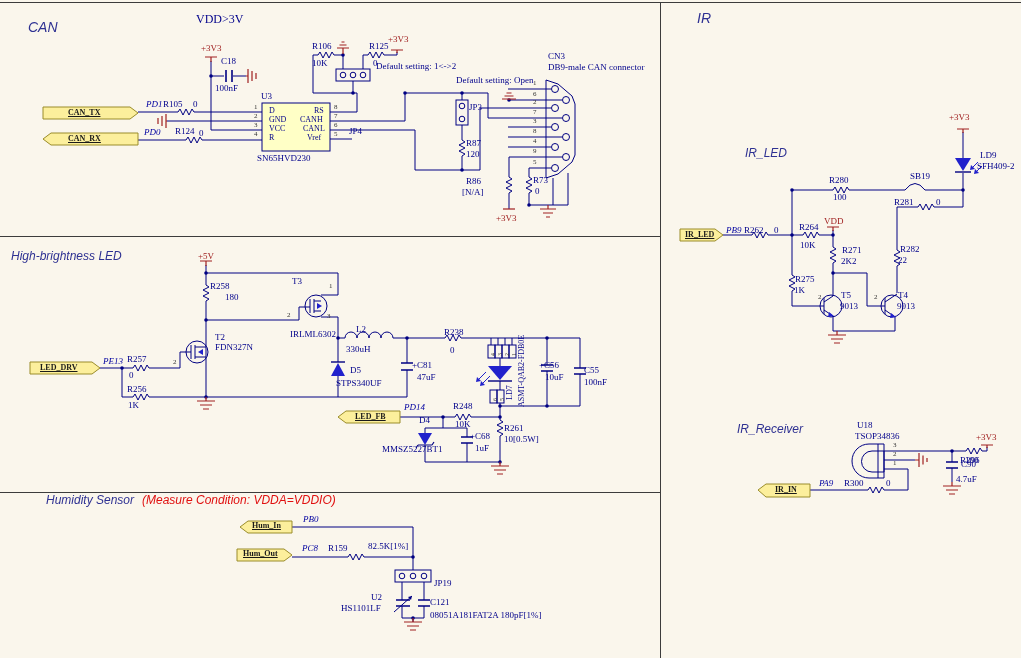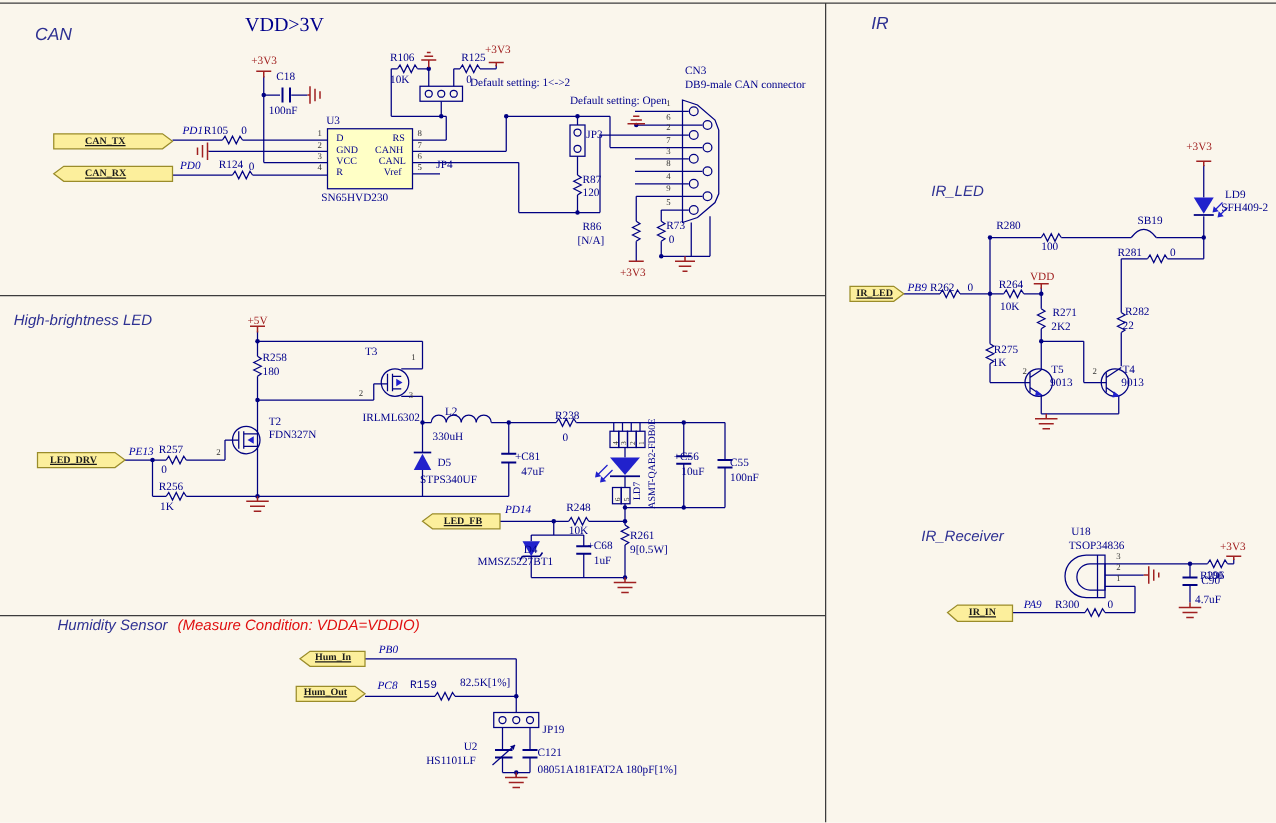--- a/index.html
+++ b/index.html
@@ -7,21 +7,21 @@
          font-family:"Liberation Serif",serif;}
   svg{position:absolute;left:0;top:0;}
   #labels{position:absolute;left:0;top:0;width:100%;height:100%;}
   .lb{position:absolute;font-family:"Liberation Serif",serif;color:#00008B;font-size:9px;
       line-height:1;white-space:nowrap;}
   .net{font-style:italic;color:#0000A0;}
   .pwr{color:#A02020;}
   .title{font-family:"Liberation Sans",sans-serif;font-style:italic;color:#2E3192;font-size:12px;}
   .t14{font-size:14px;}
   .note{font-family:"Liberation Sans",sans-serif;font-style:italic;color:#E01010;font-size:12px;}
-  .big{font-size:16px;}
+  .big{font-size:12px;}
   .port{font-weight:bold;color:#1a1a1a;font-size:8px;text-decoration:underline;}
   .pin{font-size:7px;color:#333;}
   .chip{font-size:8px;color:#00008B;}
   .rot{transform:rotate(-90deg);transform-origin:0 0;font-size:8px;}
   .pinr{font-size:6px;transform:rotate(-90deg);transform-origin:0 0;color:#333;}
 </style>
 </head>
 <body>
 
 <div id="sheet">
@@ -337,21 +337,21 @@
       <div class="lb pin" style="left: 533px; top: 99px;">2</div>
       <div class="lb pin" style="left: 533px; top: 109px;">7</div>
       <div class="lb pin" style="left: 533px; top: 118px;">3</div>
       <div class="lb pin" style="left: 533px; top: 128px;">8</div>
       <div class="lb pin" style="left: 533px; top: 138px;">4</div>
       <div class="lb pin" style="left: 533px; top: 148px;">9</div>
       <div class="lb pin" style="left: 533px; top: 159px;">5</div>
       <div class="lb title" style="left: 11px; top: 250px;">High-brightness LED</div>
       <div class="lb pwr" style="left: 198px; top: 252px;">+5V</div>
       <div class="lb" style="left: 210px; top: 282px;">R258</div>
-      <div class="lb" style="left: 210px; top: 293px;">180</div>
+      <div class="lb" style="left: 225px; top: 293px;">180</div>
       <div class="lb" style="left: 292px; top: 277px;">T3</div>
       <div class="lb" style="left: 290px; top: 330px;">IRLML6302</div>
       <div class="lb pin" style="left: 329px; top: 283px;">1</div>
       <div class="lb pin" style="left: 287px; top: 312px;">2</div>
       <div class="lb pin" style="left: 327px; top: 313px;">3</div>
       <div class="lb" style="left: 215px; top: 333px;">T2</div>
       <div class="lb" style="left: 215px; top: 343px; text-align: center;">FDN327N</div>
       <div class="lb pin" style="left: 173px; top: 359px;">2</div>
       <div class="lb port" style="left: 40px; top: 364px;">LED_DRV</div>
       <div class="lb net" style="left: 103px; top: 357px;">PE13</div>
@@ -377,44 +377,44 @@
       <div class="lb pinr" style="left: 499px; top: 401px;">5</div>
       <div class="lb" style="left: 539px; top: 361px;">+C56</div>
       <div class="lb" style="left: 545px; top: 373px;">10uF</div>
       <div class="lb" style="left: 584px; top: 366px;">C55</div>
       <div class="lb" style="left: 584px; top: 378px;">100nF</div>
       <div class="lb port" style="left: 355px; top: 413px;">LED_FB</div>
       <div class="lb net" style="left: 404px; top: 403px;">PD14</div>
       <div class="lb" style="left: 453px; top: 402px;">R248</div>
       <div class="lb" style="left: 455px; top: 420px;">10K</div>
       <div class="lb" style="left: 504px; top: 424px;">R261</div>
-      <div class="lb" style="left: 504px; top: 435px;">9[0.5W]</div>
-      <div class="lb" style="left: 419px; top: 435px;">D4</div>
+      <div class="lb" style="left: 504px; top: 435px;">10[0.5W]</div>
+      <div class="lb" style="left: 419px; top: 416px;">D4</div>
       <div class="lb" style="left: 382px; top: 445px;">MMSZ5227BT1</div>
       <div class="lb" style="left: 470px; top: 432px;">+C68</div>
       <div class="lb" style="left: 475px; top: 444px;">1uF</div>
       <div class="lb title" style="left: 46px; top: 494px;">Humidity Sensor</div>
       <div class="lb note" style="left: 142px; top: 494px;">(Measure Condition: VDDA=VDDIO)</div>
       <div class="lb port" style="left: 252px; top: 522px;">Hum_In</div>
       <div class="lb net" style="left: 303px; top: 515px;">PB0</div>
       <div class="lb port" style="left: 243px; top: 550px;">Hum_Out</div>
       <div class="lb net" style="left: 302px; top: 544px;">PC8</div>
-      <div class="lb" style="left: 328px; top: 544px; font-family: Liberation Mono, monospace;">R159</div>
+      <div class="lb" style="left: 328px; top: 544px;">R159</div>
       <div class="lb" style="left: 368px; top: 542px;">82.5K[1%]</div>
       <div class="lb" style="left: 434px; top: 579px;">JP19</div>
       <div class="lb" style="left: 371px; top: 593px;">U2</div>
       <div class="lb" style="left: 341px; top: 604px;">HS1101LF</div>
       <div class="lb" style="left: 430px; top: 598px;">C121</div>
       <div class="lb" style="left: 430px; top: 611px;">08051A181FAT2A 180pF[1%]</div>
       <div class="lb title t14" style="left: 697px; top: 11px;">IR</div>
       <div class="lb title" style="left: 745px; top: 147px;">IR_LED</div>
       <div class="lb pwr" style="left: 949px; top: 113px;">+3V3</div>
       <div class="lb" style="left: 980px; top: 151px;">LD9</div>
       <div class="lb" style="left: 977px; top: 162px;">SFH409-2</div>
-      <div class="lb" style="left: 797px; top: 176px; text-align: right;">R280</div>
+      <div class="lb" style="left: 829px; top: 176px; text-align: right;">R280</div>
       <div class="lb" style="left: 833px; top: 193px;">100</div>
       <div class="lb" style="left: 910px; top: 172px;">SB19</div>
       <div class="lb" style="left: 894px; top: 198px;">R281</div>
       <div class="lb" style="left: 936px; top: 198px;">0</div>
       <div class="lb port" style="left: 685px; top: 231px;">IR_LED</div>
       <div class="lb net" style="left: 726px; top: 226px;">PB9</div>
       <div class="lb" style="left: 744px; top: 226px;">R262</div>
       <div class="lb" style="left: 774px; top: 226px;">0</div>
       <div class="lb" style="left: 799px; top: 223px;">R264</div>
       <div class="lb" style="left: 800px; top: 241px;">10K</div>

